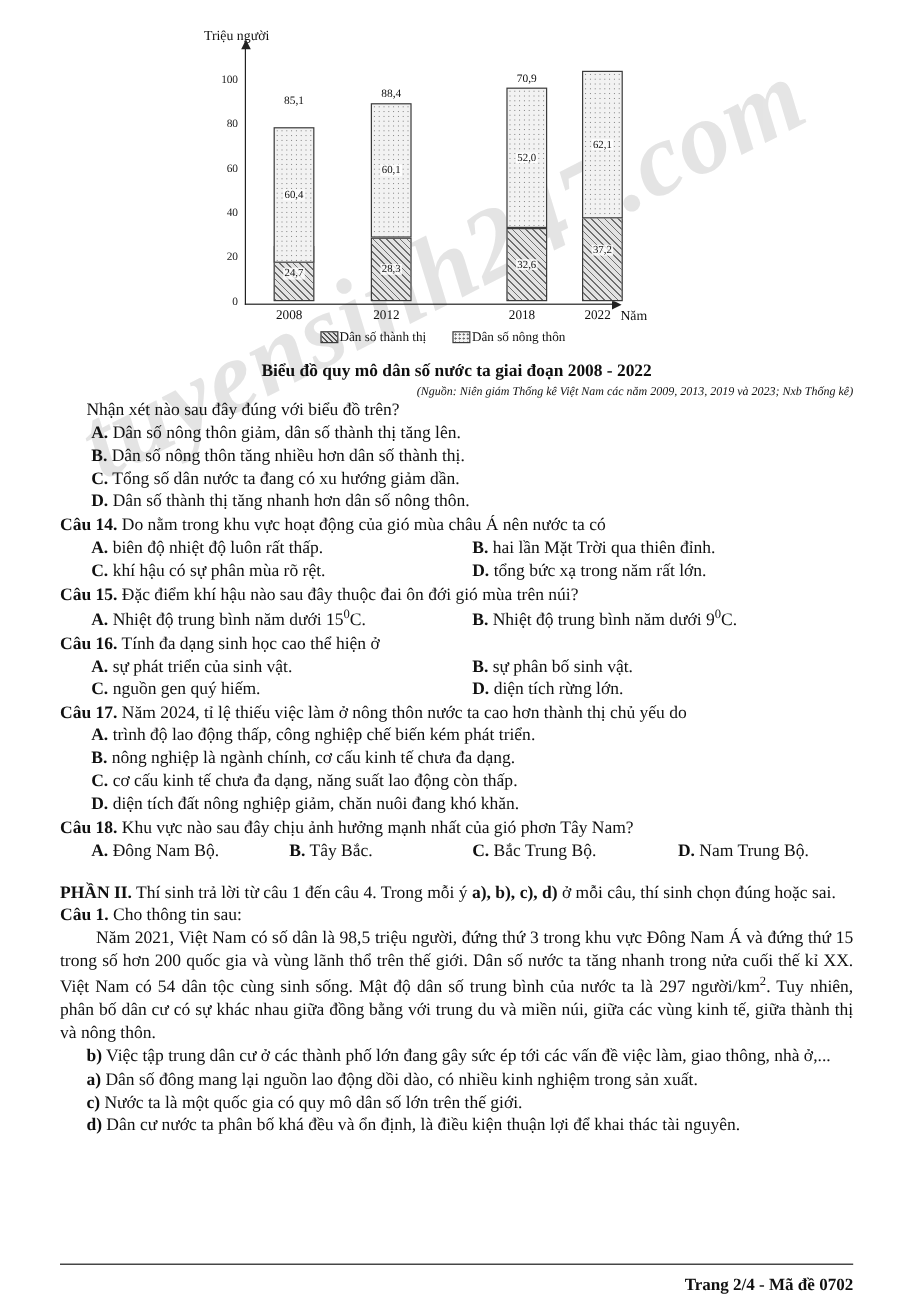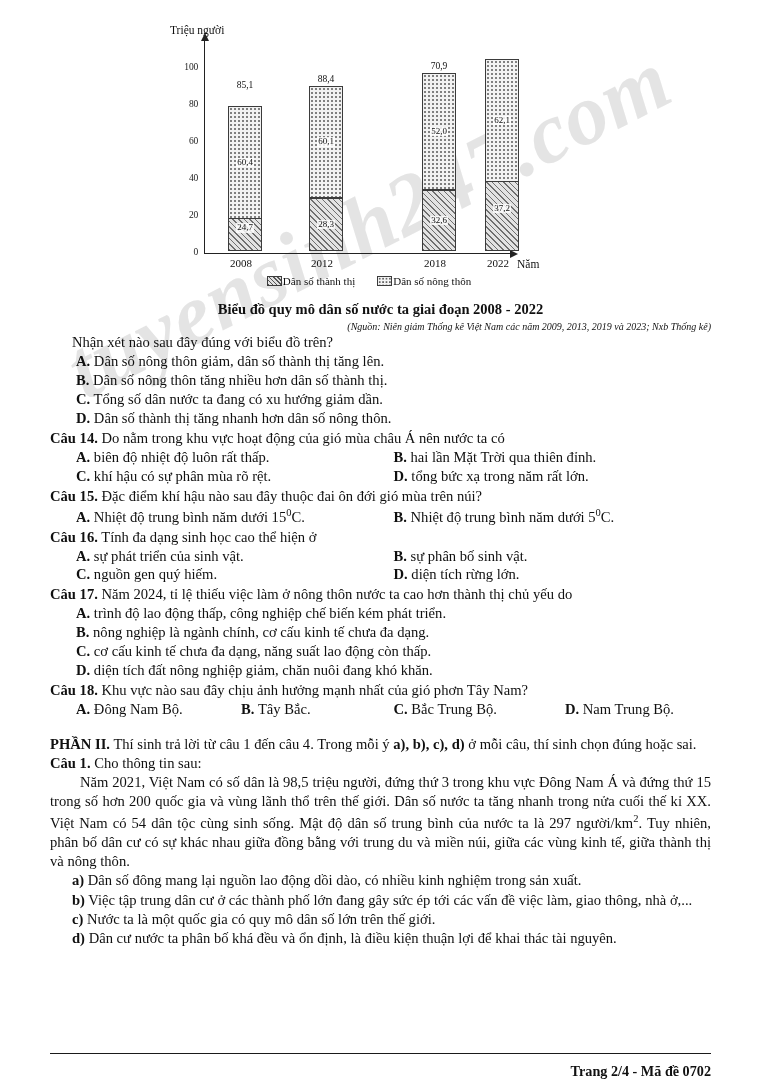--- a/index.html
+++ b/index.html
@@ -368,21 +368,21 @@
         <div class="opt-row">
           <div><b>C.</b> <span>khí hậu có sự phân mùa rõ rệt.</span></div>
           <div><b>D.</b> <span>tổng bức xạ trong năm rất lớn.</span></div>
         </div>
       </div>
 
       <div class="txt">
         <p class="q-stem"><b>Câu 15.</b> <span>Đặc điểm khí hậu nào sau đây thuộc đai ôn đới gió mùa trên núi?</span></p>
         <div class="opt-row">
           <div><b>A.</b> <span>Nhiệt độ trung bình năm dưới 15</span><span class="sup">0</span><span>C.</span></div>
-          <div><b>B.</b> <span>Nhiệt độ trung bình năm dưới 5</span><span class="sup">0</span><span>C.</span></div>
+          <div><b>B.</b> <span>Nhiệt độ trung bình năm dưới 9</span><span class="sup">0</span><span>C.</span></div>
         </div>
       </div>
 
       <div class="txt">
         <p class="q-stem"><b>Câu 16.</b> <span>Tính đa dạng sinh học cao thể hiện ở</span></p>
         <div class="opt-row">
           <div><b>A.</b> <span>sự phát triển của sinh vật.</span></div>
           <div><b>B.</b> <span>sự phân bố sinh vật.</span></div>
         </div>
         <div class="opt-row">
@@ -408,22 +408,22 @@
           <div style="flex:0 0 23%"><b>D.</b> <span>Nam Trung Bộ.</span></div>
         </div>
       </div>
 
       <div class="spacer-md"></div>
 
       <div>
         <p class="part-head"><b>PHẦN II.</b><span> Thí sinh trả lời từ câu 1 đến câu 4. Trong mỗi ý </span><b>a), b), c), d)</b><span> ở mỗi câu, thí sinh chọn đúng hoặc sai.</span></p>
         <p class="part-head"><b>Câu 1.</b><span> Cho thông tin sau:</span></p>
         <p class="para"><span>Năm 2021, Việt Nam có số dân là 98,5 triệu người, đứng thứ 3 trong khu vực Đông Nam Á và đứng thứ 15 trong số hơn 200 quốc gia và vùng lãnh thổ trên thế giới. Dân số nước ta tăng nhanh trong nửa cuối thế kỉ XX. Việt Nam có 54 dân tộc cùng sinh sống. Mật độ dân số trung bình của nước ta là 297 người/km</span><span class="sup">2</span><span>. Tuy nhiên, phân bố dân cư có sự khác nhau giữa đồng bằng với trung du và miền núi, giữa các vùng kinh tế, giữa thành thị và nông thôn.</span></p>
+        <p class="sub-item"><b>b)</b><span> Việc tập trung dân cư ở các thành phố lớn đang gây sức ép tới các vấn đề việc làm, giao thông, nhà ở,...</span></p>
         <p class="sub-item"><b>a)</b><span> Dân số đông mang lại nguồn lao động dồi dào, có nhiều kinh nghiệm trong sản xuất.</span></p>
-        <p class="sub-item"><b>b)</b><span> Việc tập trung dân cư ở các thành phố lớn đang gây sức ép tới các vấn đề việc làm, giao thông, nhà ở,...</span></p>
         <p class="sub-item"><b>c)</b><span> Nước ta là một quốc gia có quy mô dân số lớn trên thế giới.</span></p>
         <p class="sub-item"><b>d)</b><span> Dân cư nước ta phân bố khá đều và ổn định, là điều kiện thuận lợi để khai thác tài nguyên.</span></p>
       </div>
 
     </div>
   </div>
 
   <div class="footer-rule"></div>
   <div class="footer-text">Trang 2/4 - Mã đề 0702</div>
 

